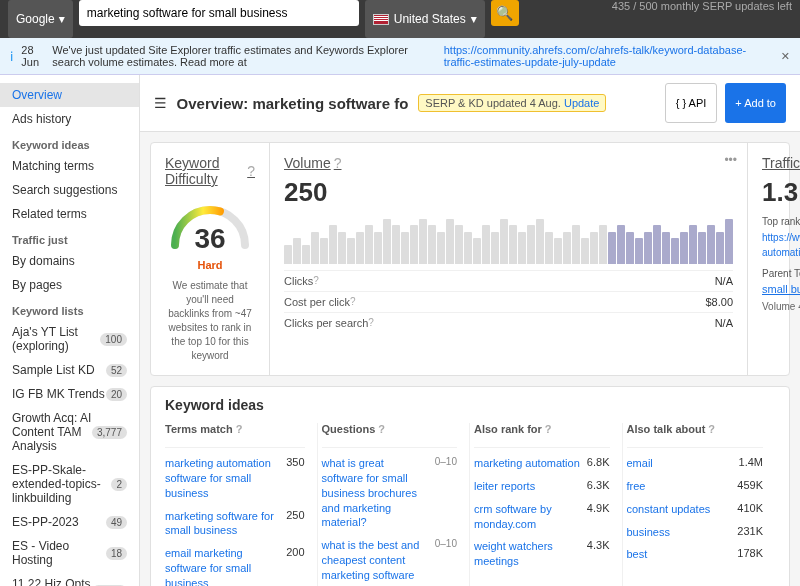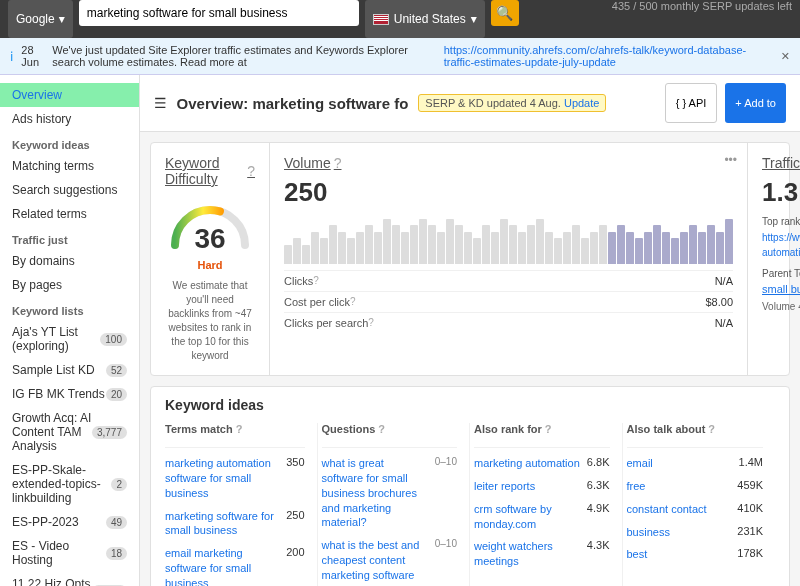--- a/index.html
+++ b/index.html
@@ -19,21 +19,21 @@
     .info-icon { color: #2196f3; font-size: 13px; }
     .info-link { color: #1a73e8; text-decoration: none; }
     .close-x { margin-left: auto; cursor: pointer; color: #666; }
 
     
     .main-layout { display: flex; height: calc(586px - 38px - 34px); }
 
     
     .sidebar { width: 140px; background: #fff; border-right: 1px solid #e0e0e0; padding: 8px 0; overflow-y: auto; flex-shrink: 0; }
     .sidebar-item { padding: 5px 12px; cursor: pointer; color: #333; font-size: 12px; display: flex; justify-content: space-between; align-items: center; }
-    .sidebar-item.active { color: #1a73e8; background: #86efac; }
+    .sidebar-item.active { color: #1a73e8; background: #e5e5e5; }
     .sidebar-section { padding: 8px 12px 3px; color: #666; font-size: 11px; font-weight: 600; }
     .sidebar-badge { background: #e0e0e0; color: #555; border-radius: 10px; padding: 1px 5px; font-size: 10px; }
 
     
     .content { flex: 1; overflow-y: auto; padding: 0; background: #f5f5f5; }
 
     
     .content-header { background: #fff; padding: 8px 14px; display: flex; align-items: center; gap: 10px; border-bottom: 1px solid #e0e0e0; }
     .menu-icon { font-size: 14px; cursor: pointer; color: #333; }
     .page-title { font-size: 15px; font-weight: 700; color: #333; white-space: nowrap; overflow: hidden; text-overflow: ellipsis; max-width: 280px; }
@@ -392,21 +392,21 @@
           </div>
           <div class="idea-row">
             <a class="idea-link" href="#">email</a>
             <span class="idea-val">1.4M</span>
           </div>
           <div class="idea-row">
             <a class="idea-link" href="#">free</a>
             <span class="idea-val">459K</span>
           </div>
           <div class="idea-row">
-            <a class="idea-link" href="#">constant contact</a>
+            <a class="idea-link" href="#">constant updates</a>
             <span class="idea-val">410K</span>
           </div>
           <div class="idea-row">
             <a class="idea-link" href="#">business</a>
             <span class="idea-val">231K</span>
           </div>
           <div class="idea-row">
             <a class="idea-link" href="#">best</a>
             <span class="idea-val">178K</span>
           </div>

